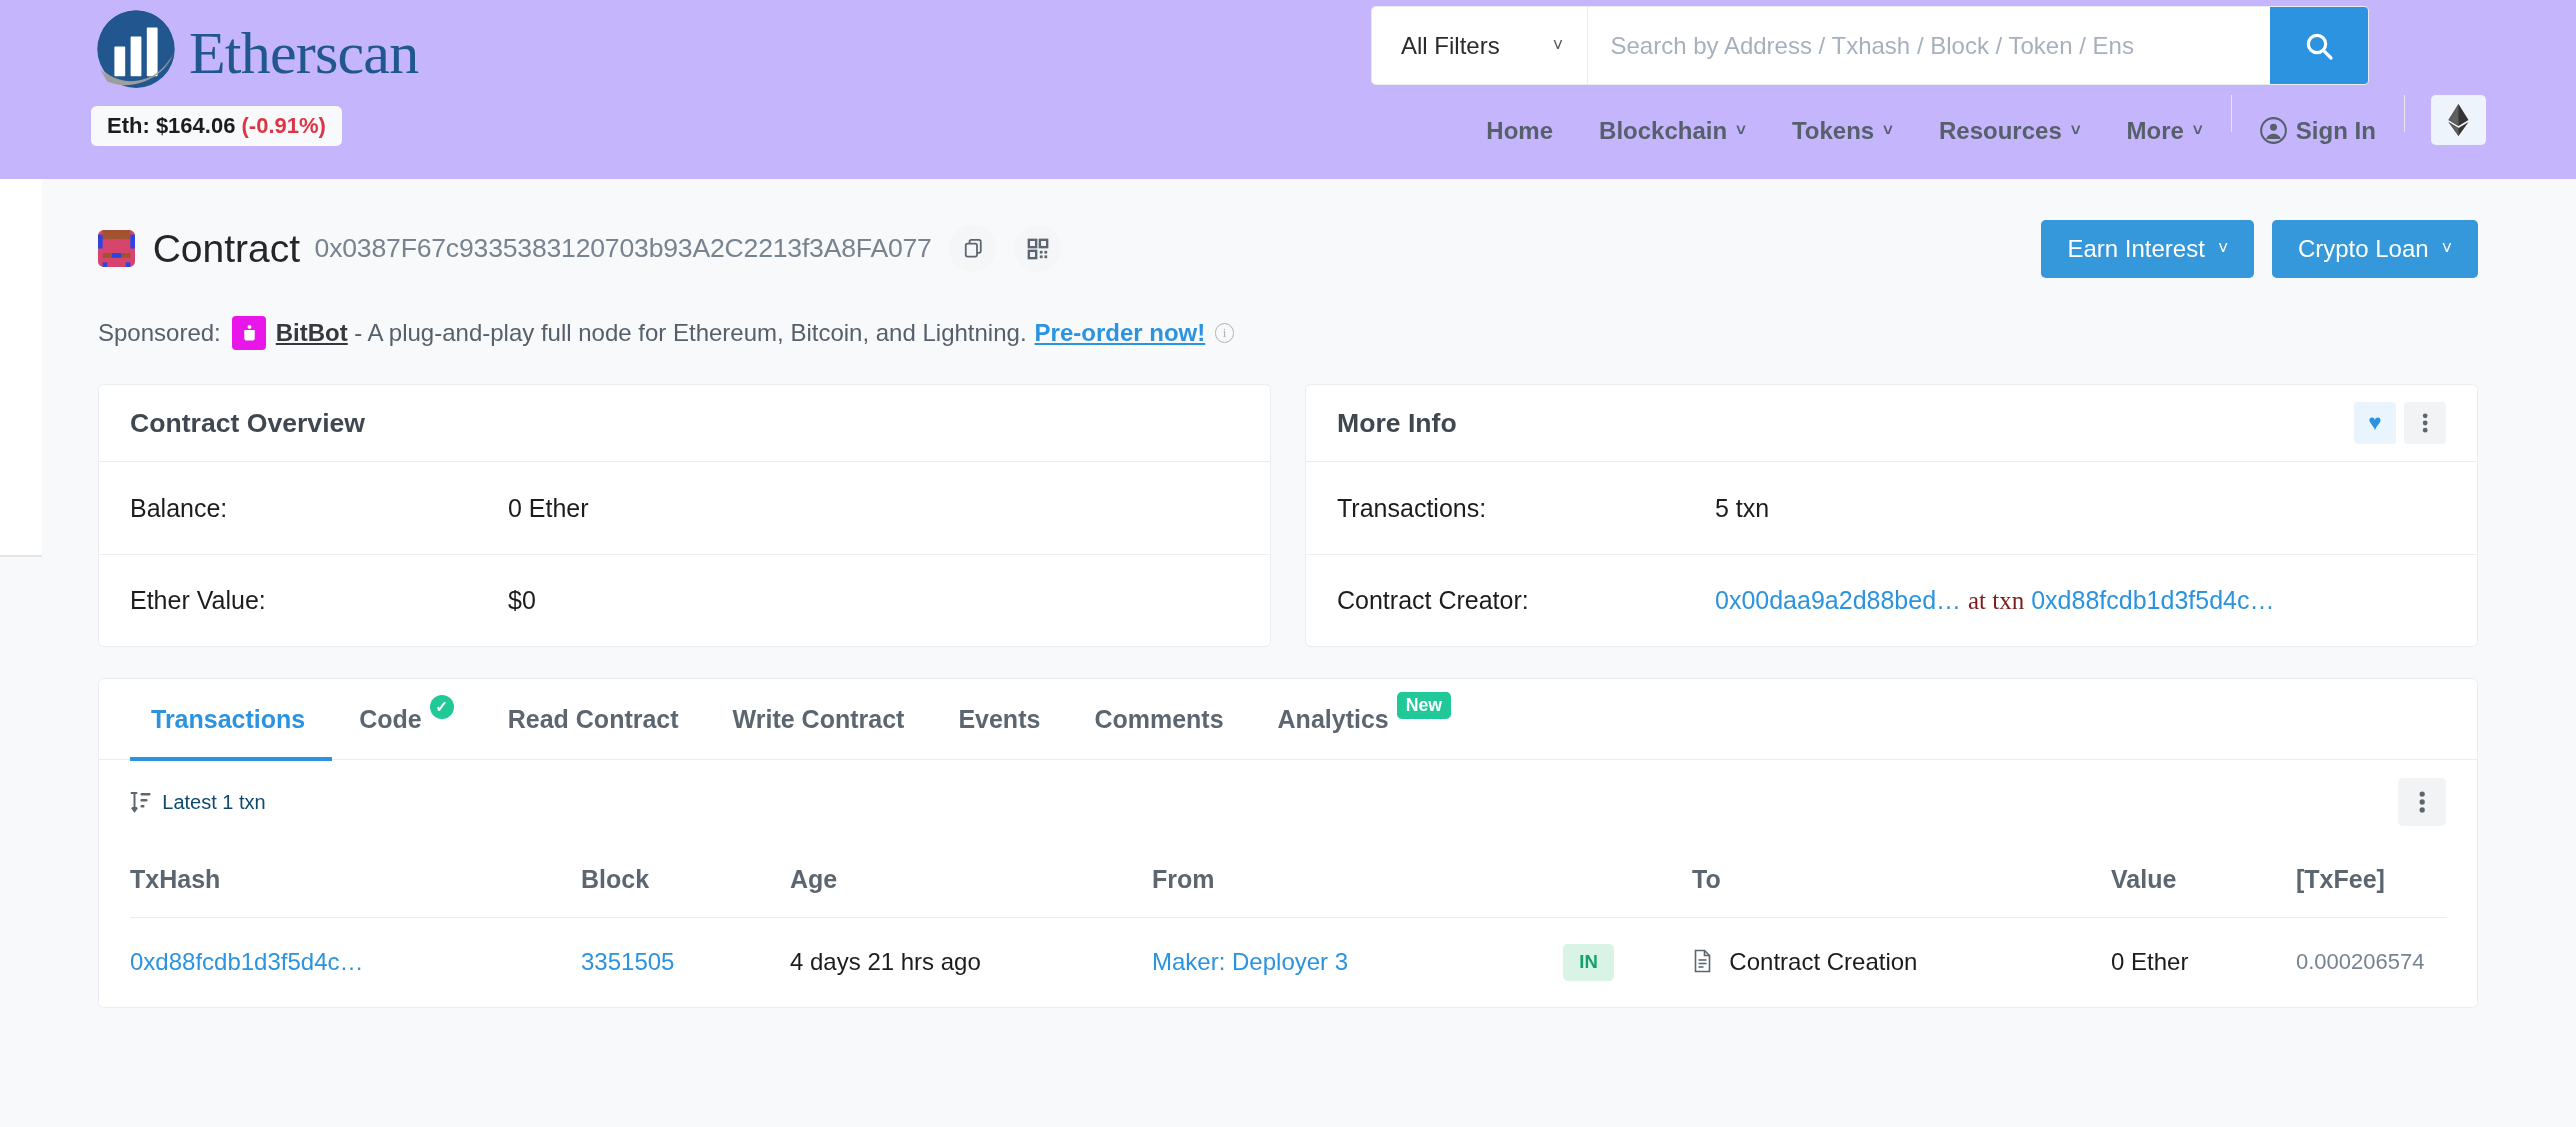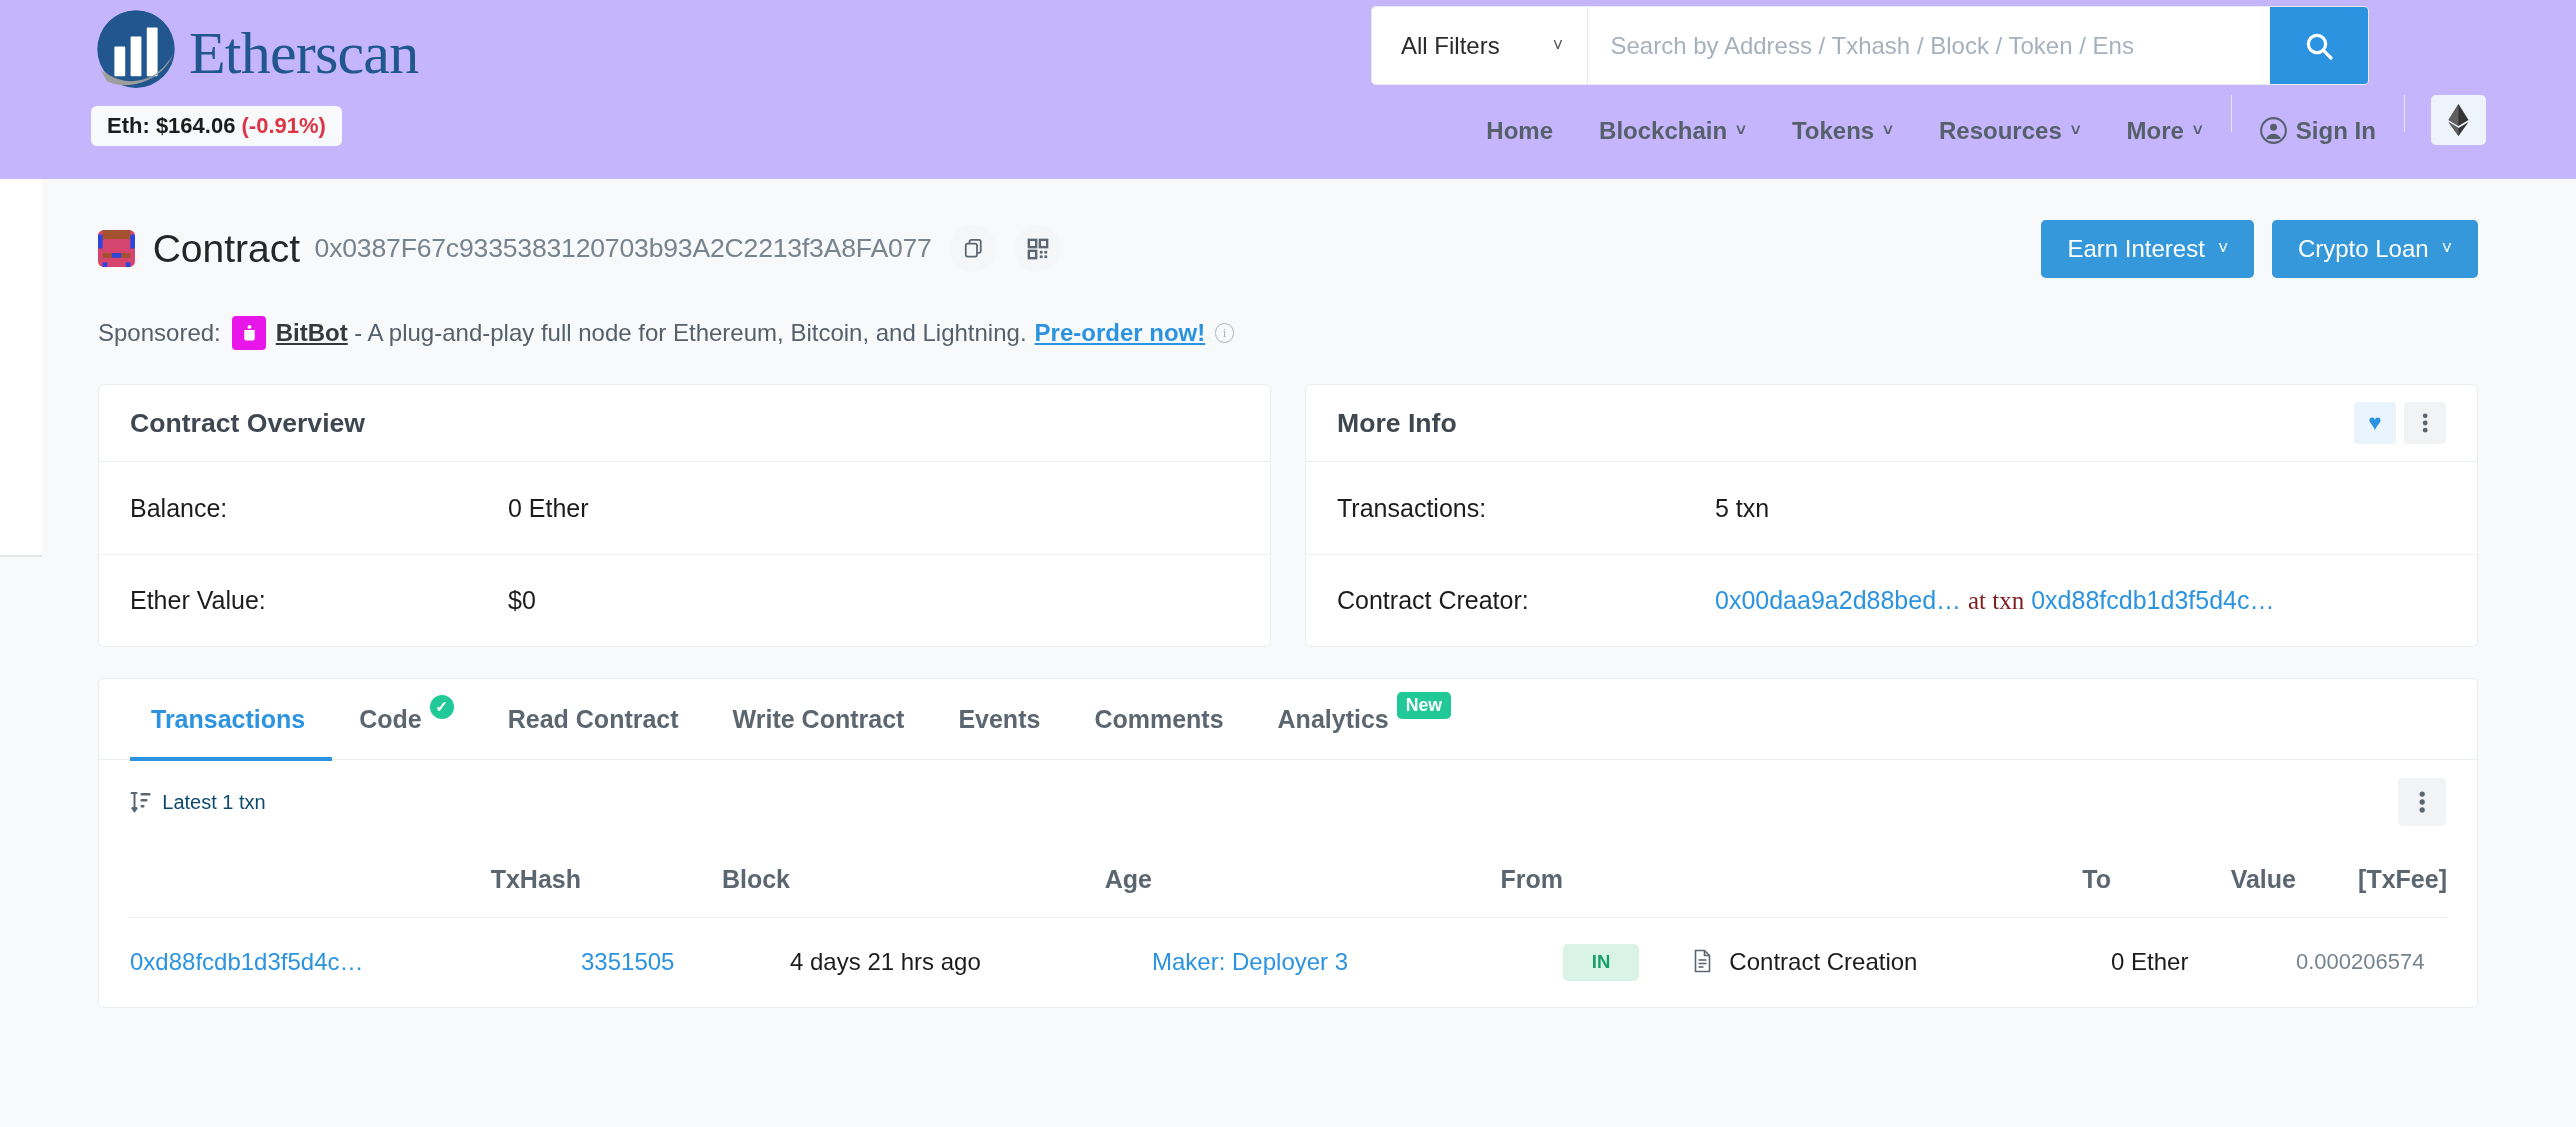--- a/index.html
+++ b/index.html
@@ -267,21 +267,21 @@
     margin-left: auto;
     width: 48px; height: 48px; border-radius: 4.8px;
     background: #f2f3f5;
     display: flex; align-items: center; justify-content: center;
     cursor: pointer;
   }
 
   
   table { width: calc(100% - 61px); margin: 0 31px; border-collapse: collapse; }
   thead th {
-    text-align: right;
+    text-align: left;
     font-size: 25px; color: #5c6670; font-weight: bold;
     padding: 21px 0 22.5px 0;
     border-bottom: 1.6px solid #e9edf1;
     white-space: nowrap;
   }
   tbody td {
     font-size: 24px; color: #1c1c1c;
     padding: 26px 0;
     white-space: nowrap;
   }
@@ -290,21 +290,21 @@
   .col-block  { width: 209px; }
   .col-age    { width: 362px; }
   .col-from   { width: 411px; }
   .col-dir    { width: 129px; }
   .col-to     { width: 419px; }
   .col-value  { width: 185px; }
   .in-pill {
     display: inline-flex; align-items: center; justify-content: center;
     background: #d9f3e6; color: #18a06b;
     border-radius: 4.8px;
-    width: 76px; height: 37px;
+    width: 51px; height: 37px;
     font-size: 18.5px; font-weight: bold;
   }
   .doc-ico { margin-right: 9.7px; vertical-align: -3.2px; }
   .txfee { color: #77838f; font-size: 22px; }
 </style>
 </head>
 <body>
 
 <div class="topbar">
 

